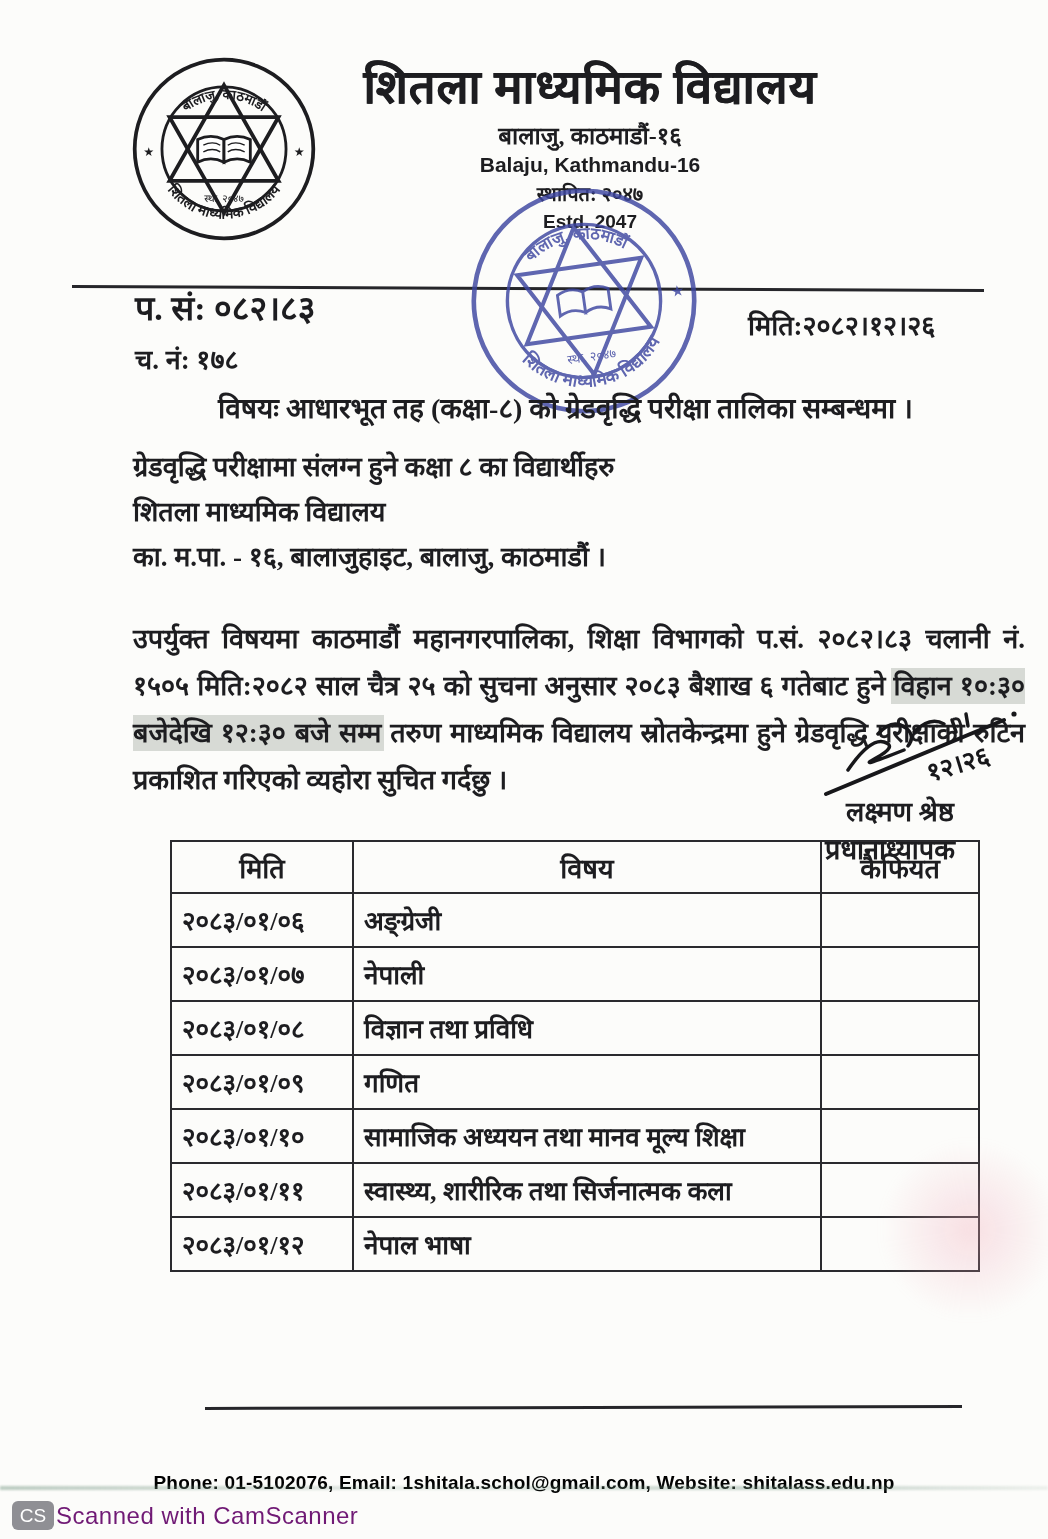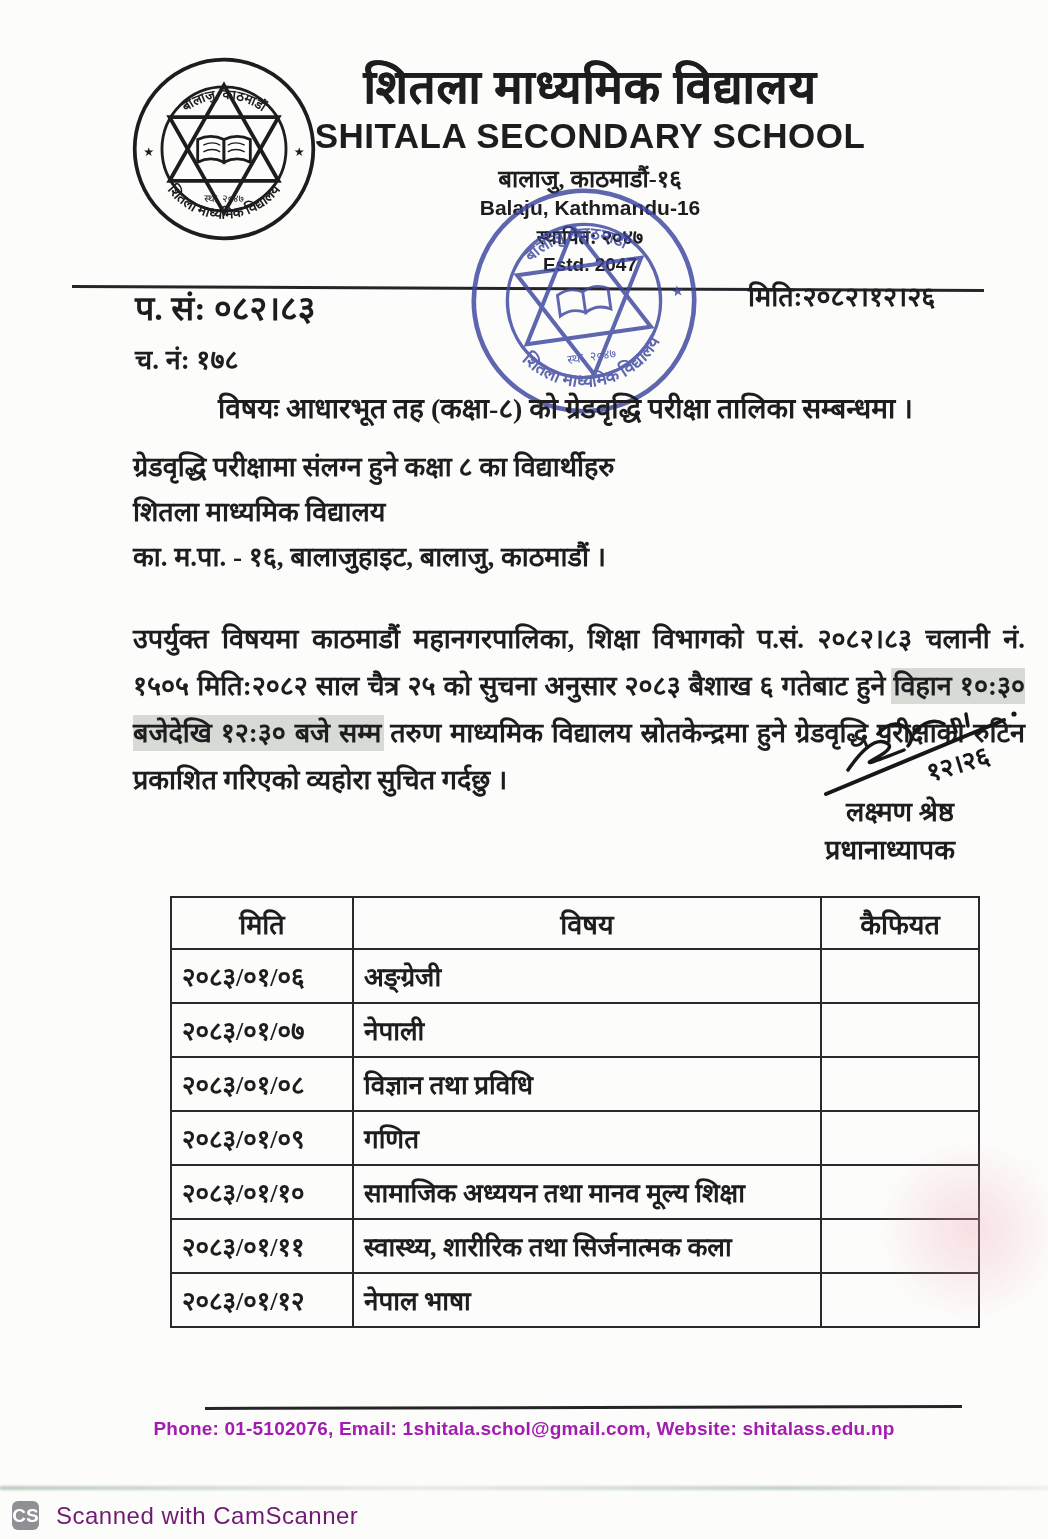--- a/index.html
+++ b/index.html
@@ -25,62 +25,62 @@
   .estd-np  { font-size:20px; font-weight:bold; margin-top:3px; }
   .estd-en  { font-size:19px; font-weight:bold; margin-top:4px; }
 
   .top-rule { left:72px; top:287px; width:912px; height:0;
               border-top:3px solid #26262a; transform:rotate(0.25deg); }
 
   .stamp-wrap { left:468px; top:185px; width:232px; height:232px;
                 opacity:0.82; transform:rotate(-8deg); }
 
   .ref-no   { left:135px; top:284px; font-size:34px; font-weight:bold; }
-  .date-no  { left:748px; top:277px; font-size:27px; font-weight:bold; }
+  .date-no  { left:748px; top:306px; font-size:27px; font-weight:bold; }
   .disp-no  { left:135px; top:340px; font-size:27px; font-weight:bold; }
 
   .subject  { left:218px; top:388px; width:700px; font-size:28px; font-weight:bold; }
 
   .recip1 { left:133px; top:447px; font-size:27px; font-weight:bold; }
   .recip2 { left:133px; top:492px; font-size:27px; font-weight:bold; }
   .recip3 { left:133px; top:537px; font-size:27px; font-weight:bold; }
 
   .body-para { left:133px; top:616px; width:892px; font-size:27px; font-weight:bold;
                line-height:47px; text-align:justify; }
   .hl { background:#d7dad5; box-shadow:0 0 0 3px #d7dad5; }
 
   .sig-svg   { left:818px; top:698px; width:210px; height:105px; }
   .sig-name  { left:780px; top:792px; width:240px; text-align:center;
                font-size:27px; font-weight:bold; }
   .sig-title { left:770px; top:830px; width:240px; text-align:center;
                font-size:27px; font-weight:bold; }
 
-  .sched-table { left:170px; top:896px; width:808px; border-collapse:collapse;
+  .sched-table { left:170px; top:840px; width:808px; border-collapse:collapse;
                  table-layout:fixed; font-size:26px; font-weight:bold;border-radius:22px; }
   .sched-table th, .sched-table td { border:2px solid #2a2a2e; padding:0 10px;
                  overflow:hidden; white-space:nowrap; }
   .sched-table th { height:52px; font-size:27px; text-align:center; font-weight:bold; }
   .sched-table td { height:54px; text-align:left; }
   .col-date { width:182px; } .col-subj { width:468px; } .col-rem { width:158px; }
 
   .pink-blot { left:880px; top:1140px; width:180px; height:180px;
                background:radial-gradient(closest-side, rgba(240,170,185,0.35), rgba(240,170,185,0));
                filter:blur(4px); }
 
   .foot-rule { left:205px; top:1406px; width:757px; height:0;
                border-top:3px solid #26262a; transform:rotate(-0.15deg); }
-  .foot-text { left:124px; top:1418px; width:800px; text-align:center;
-               font-size:19px; font-weight:bold; color:#a21caf; letter-spacing:0.2px; }
+  .foot-text { left:124px; top:1472px; width:800px; text-align:center;
+               font-size:19px; font-weight:bold; color:#000000; letter-spacing:0.2px; }
 
   .page-edge { left:0px; top:1486px; width:1048px; height:4px;
                background:linear-gradient(90deg, rgba(110,145,125,0.45), rgba(110,145,125,0.15) 40%, rgba(110,145,125,0.4) 75%, rgba(110,145,125,0.1));
                filter:blur(1px); }
 
-  .cs-badge { left:12px; top:1501px; width:27px; height:29px; background:#8f8f94;
-              border-radius:6px; color:#ffffff; font-size:19px; font-weight:bold;
+  .cs-badge { left:12px; top:1501px; width:42px; height:29px; background:#8f8f94;
+              border-radius:6px; color:#ffffff; font-size:19px; font-weight:normal;
               text-align:center; line-height:29px; }
   .cs-text  { left:56px; top:1502px; font-size:24px; color:#701a75; letter-spacing:0.5px; }
 
   svg text { font-family:"Liberation Serif","DejaVu Serif",serif; }
 </style>
 </head>
 <body>
 
 <div class="page">
 
@@ -106,21 +106,20 @@
         <textPath href="#logo-arc-bot" startOffset="50%" text-anchor="middle">बालाजु, काठमाडौं</textPath>
       </text>
       <text x="100" y="156" font-size="11" text-anchor="middle" fill="#1d1d20">स्था. २०४७</text>
       <text x="20" y="107" font-size="13" text-anchor="middle" fill="#1d1d20">★</text>
       <text x="180" y="107" font-size="13" text-anchor="middle" fill="#1d1d20">★</text>
     </svg>
   </div>
 
   <div class="abs head-center">
     <div class="np-title np">शितला माध्यमिक विद्यालय</div>
-    <div class="en-title sans">SHITALA SECONDARY SCHOOL</div>
     <div class="addr-np np">बालाजु, काठमाडौं-१६</div>
     <div class="addr-en sans">Balaju, Kathmandu-16</div>
     <div class="estd-np np">स्थापित: २०४७</div>
     <div class="estd-en sans">Estd. 2047</div>
   </div>
 
   <div class="abs top-rule"></div>
 
   <div class="abs stamp-wrap">
     <svg viewBox="0 0 200 200" width="232" height="232">

